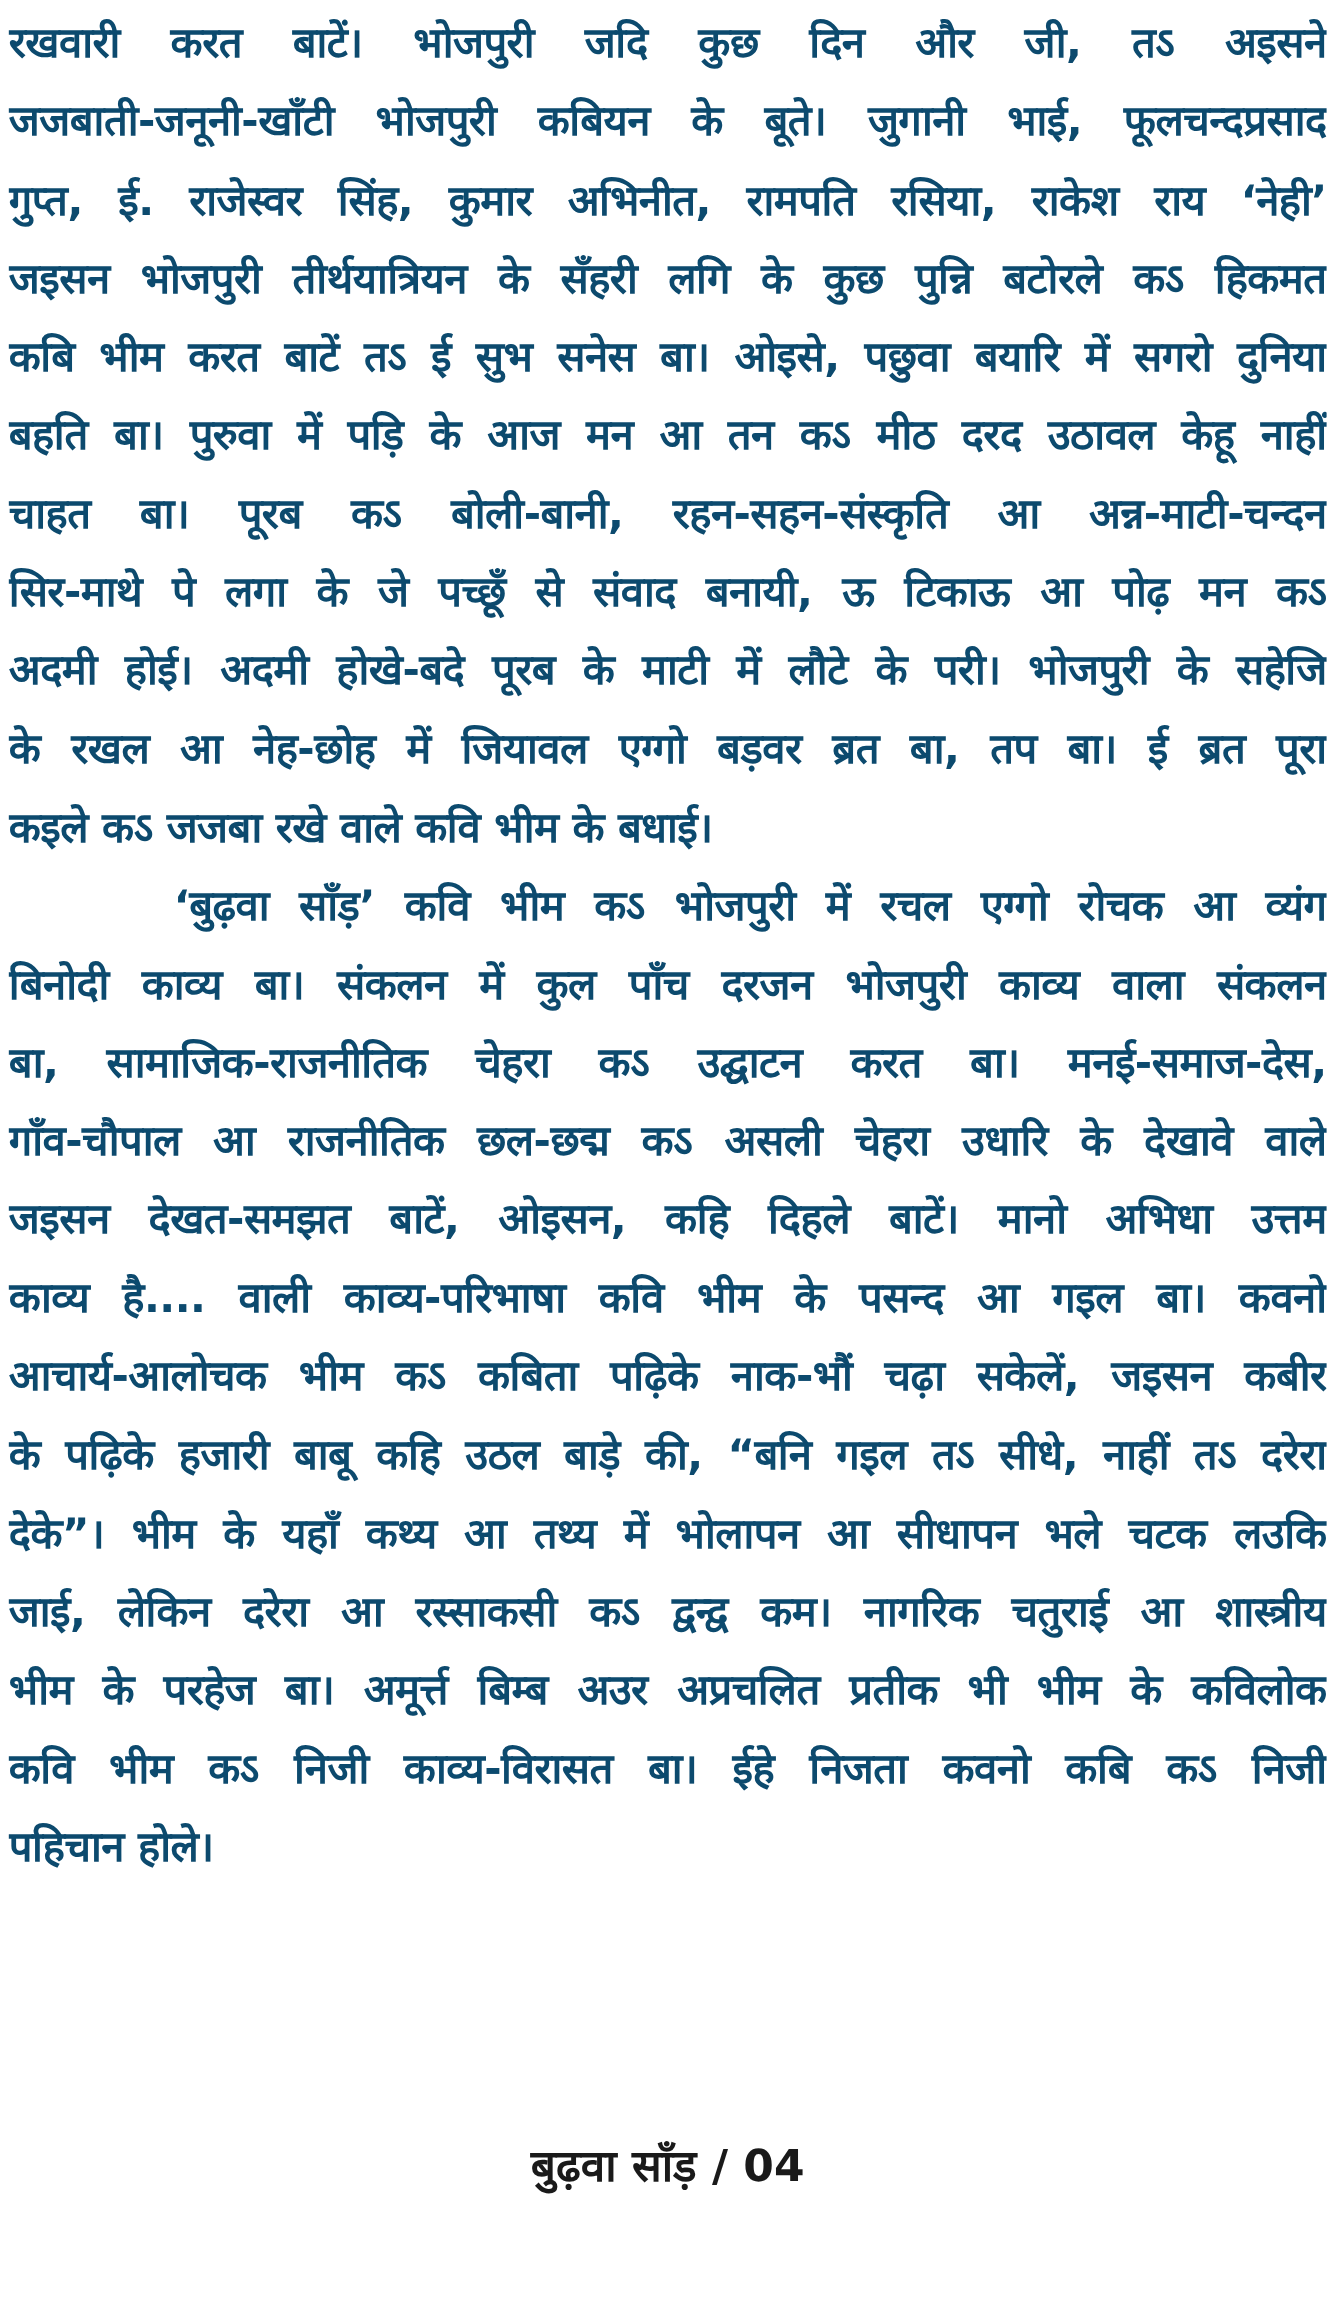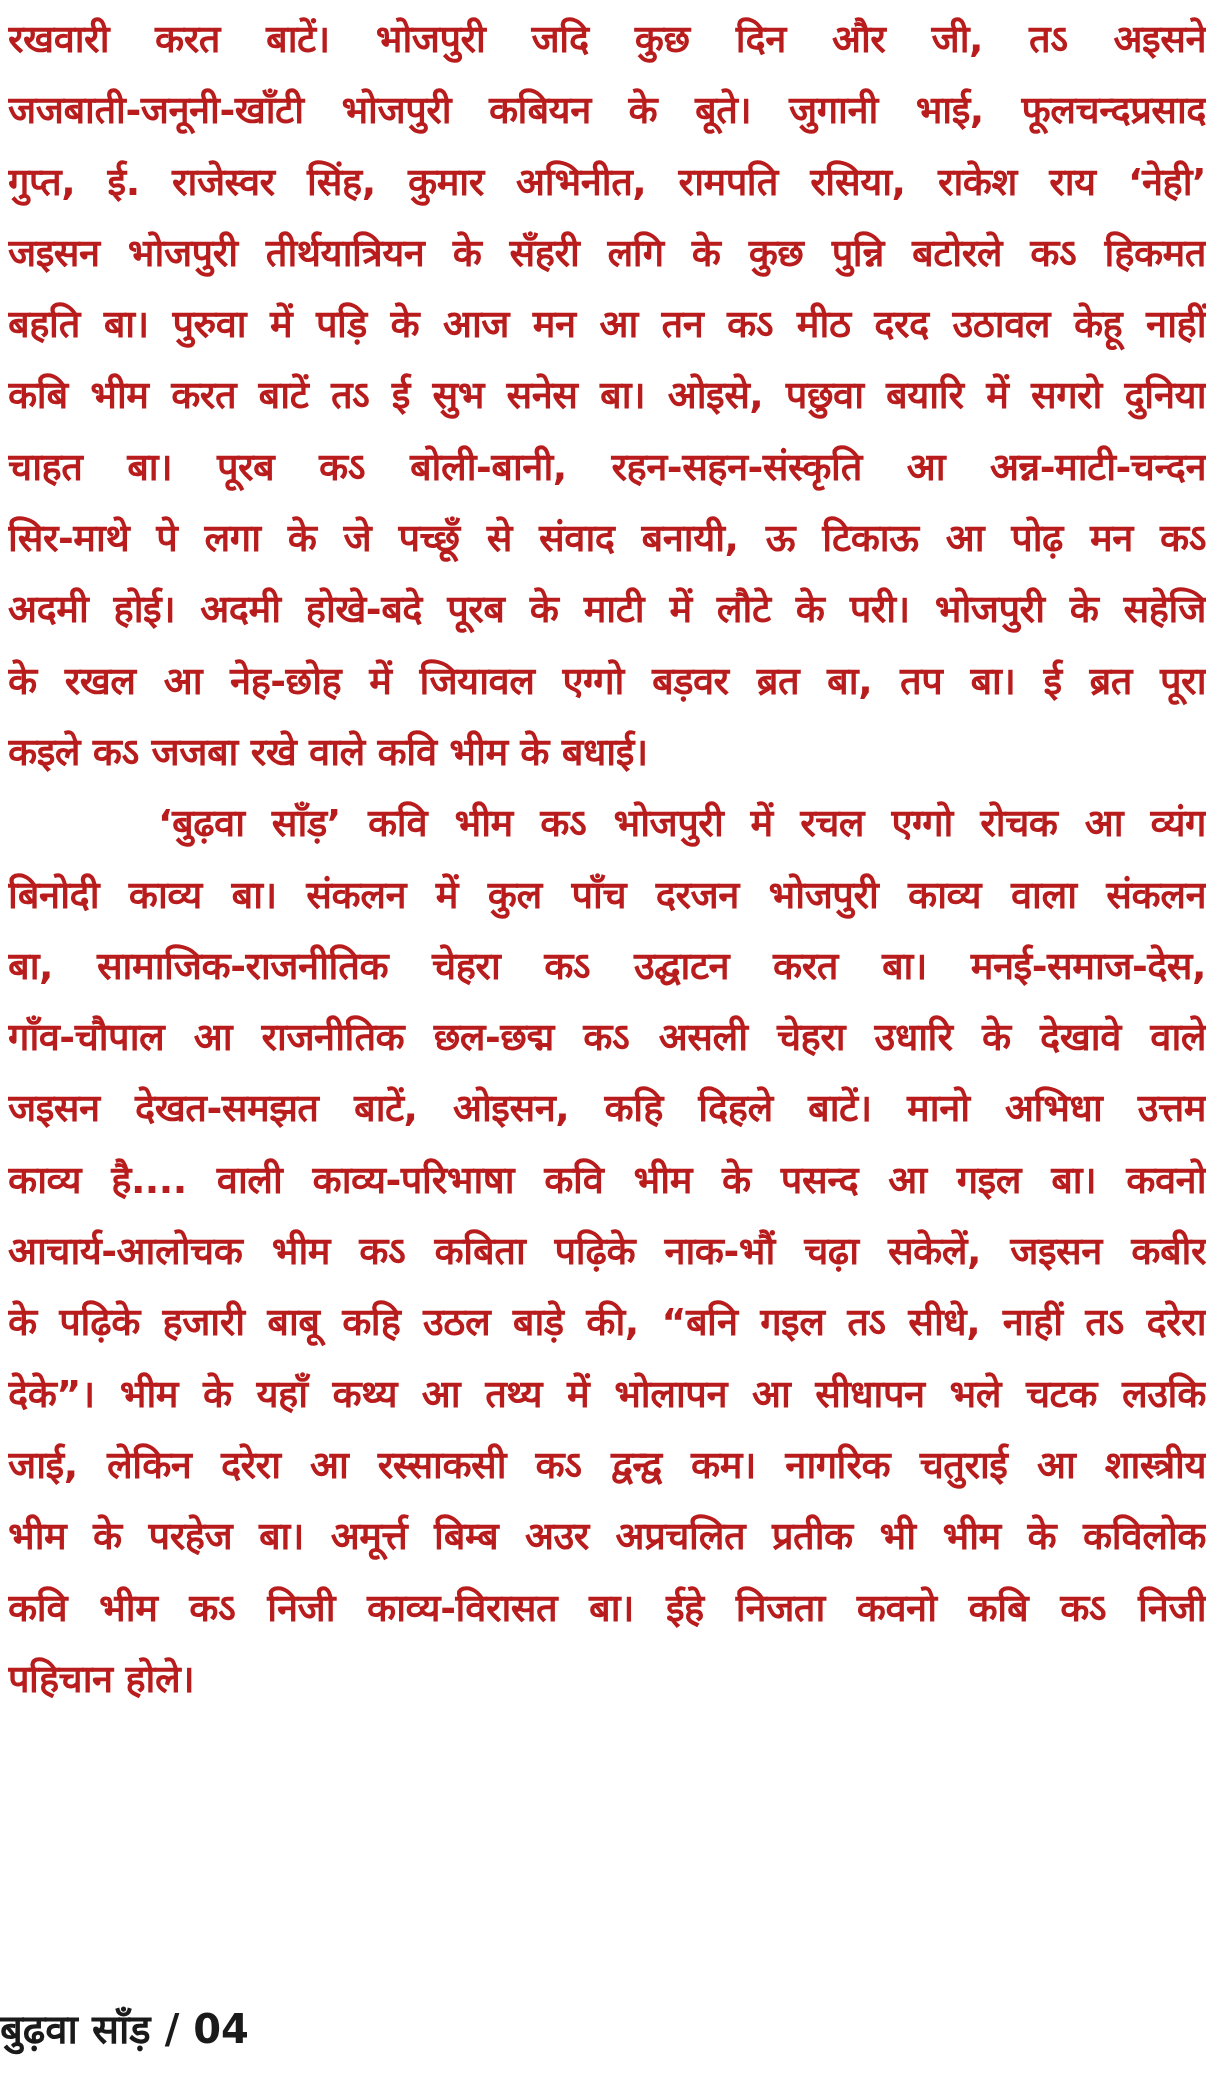--- a/index.html
+++ b/index.html
@@ -1,51 +1,52 @@
 <!DOCTYPE html>
 <html><head>
 <meta charset="utf-8">
 <style>
   html, body { margin: 0; padding: 0; background: #ffffff; }
   body { width: 1214px; height: 2090px; overflow: hidden; position: relative; }
   .page {
     position: absolute; left: 8px; top: 4px; width: 1198px;
     font-family: "DejaVu Sans", "Liberation Sans", sans-serif;
-    color: #b91c1c;
+    color: #0c4a6e;
     font-size: 38px;
     font-weight: bold;
     letter-spacing: -0.5px;
   }
   .line {
     height: 71.3px;
     line-height: 71.3px;
     white-space: nowrap;
     text-align: justify;
     text-align-last: justify;
     overflow: hidden;
   }
   .line.last { text-align-last: left; }
   .line.indent { padding-left: 150px; }
   .footer {
-    position: absolute; left: 0; width: 1214px; top: 2000px;
+    position: absolute; left: 0; width: 1214px; top: 1940px;
+    text-align: center;
     font-family: "DejaVu Sans", "Liberation Sans", sans-serif;
     font-weight: bold; font-size: 40px; color: #1a1a1a;
   }
 </style>
 </head>
 <body>
 
 <div class="page">
   <div>
     <div class="line">रखवारी करत बाटें। भोजपुरी जदि कुछ दिन और जी, तऽ अइसने</div>
     <div class="line">जजबाती-जनूनी-खाँटी भोजपुरी कबियन के बूते। जुगानी भाई, फूलचन्दप्रसाद</div>
     <div class="line">गुप्त, ई. राजेस्वर सिंह, कुमार अभिनीत, रामपति रसिया, राकेश राय ‘नेही’</div>
     <div class="line">जइसन  भोजपुरी तीर्थयात्रियन के सँहरी लगि के कुछ पुन्नि बटोरले कऽ हिकमत</div>
+    <div class="line">कबि भीम करत बाटें तऽ ई सुभ सनेस बा। ओइसे, पछुवा बयारि में सगरो दुनिया</div>
     <div class="line">बहति बा। पुरुवा में पड़ि के आज मन आ तन कऽ मीठ दरद उठावल केहू नाहीं</div>
-    <div class="line">कबि भीम करत बाटें तऽ ई सुभ सनेस बा। ओइसे, पछुवा बयारि में सगरो दुनिया</div>
     <div class="line">चाहत बा। पूरब कऽ बोली-बानी, रहन-सहन-संस्कृति आ अन्न-माटी-चन्दन</div>
     <div class="line">सिर-माथे पे लगा के जे पच्छूँ से संवाद बनायी, ऊ टिकाऊ आ पोढ़ मन कऽ</div>
     <div class="line">अदमी होई। अदमी होखे-बदे पूरब के माटी में लौटे के परी। भोजपुरी के सहेजि</div>
     <div class="line">के रखल आ नेह-छोह में जियावल एग्गो बड़वर ब्रत बा, तप बा। ई ब्रत पूरा</div>
     <div class="line last">कइले कऽ जजबा रखे वाले कवि भीम के बधाई।</div>
   </div>
   <div>
     <div class="line indent">‘बुढ़वा साँड़’ कवि भीम कऽ भोजपुरी में रचल एग्गो रोचक आ व्यंग</div>
     <div class="line">बिनोदी काव्य बा। संकलन में कुल पाँच दरजन भोजपुरी काव्य वाला संकलन</div>
     <div class="line">बा, सामाजिक-राजनीतिक चेहरा कऽ उद्घाटन करत बा। मनई-समाज-देस,</div>

